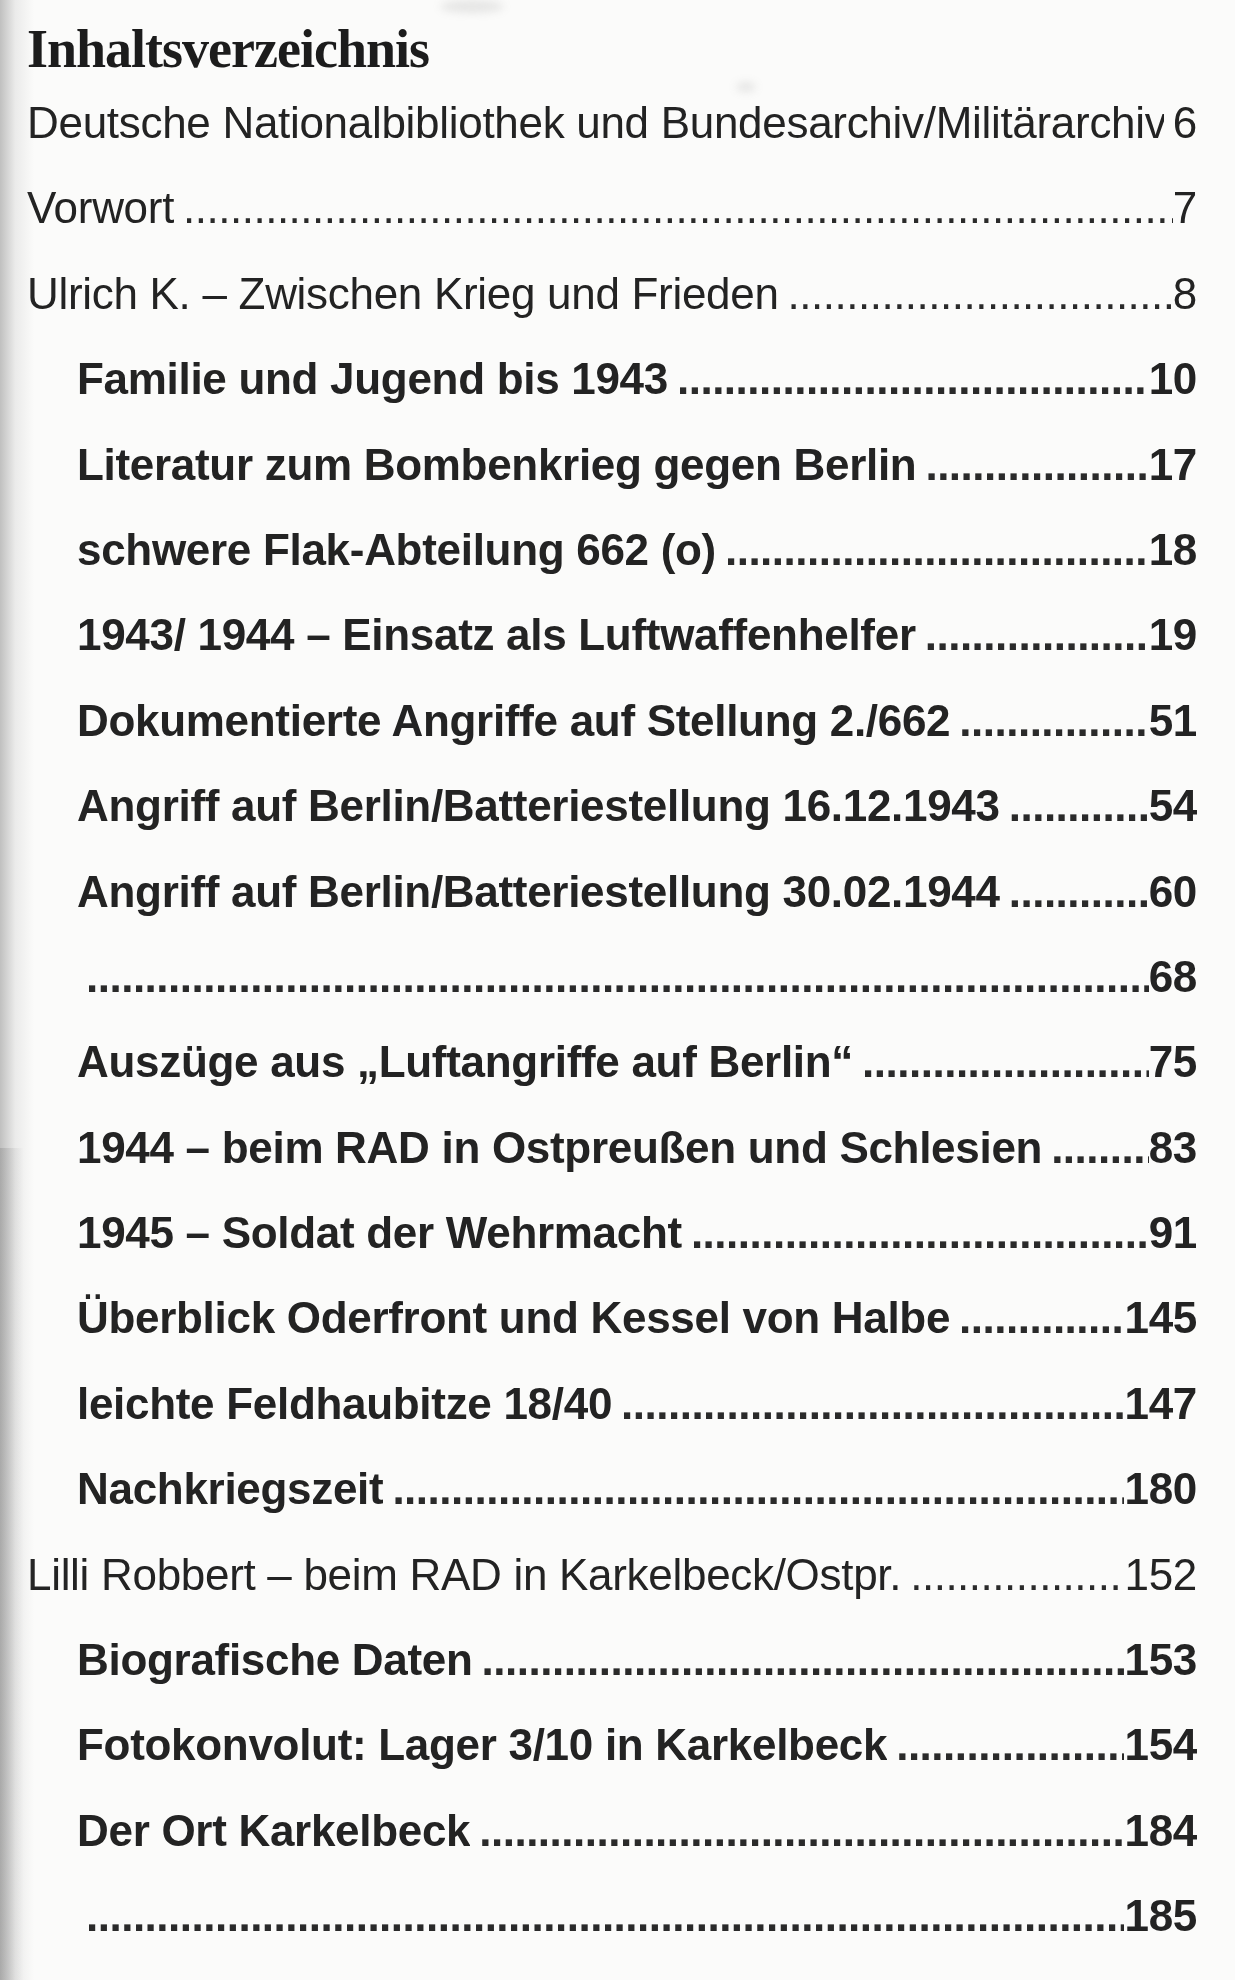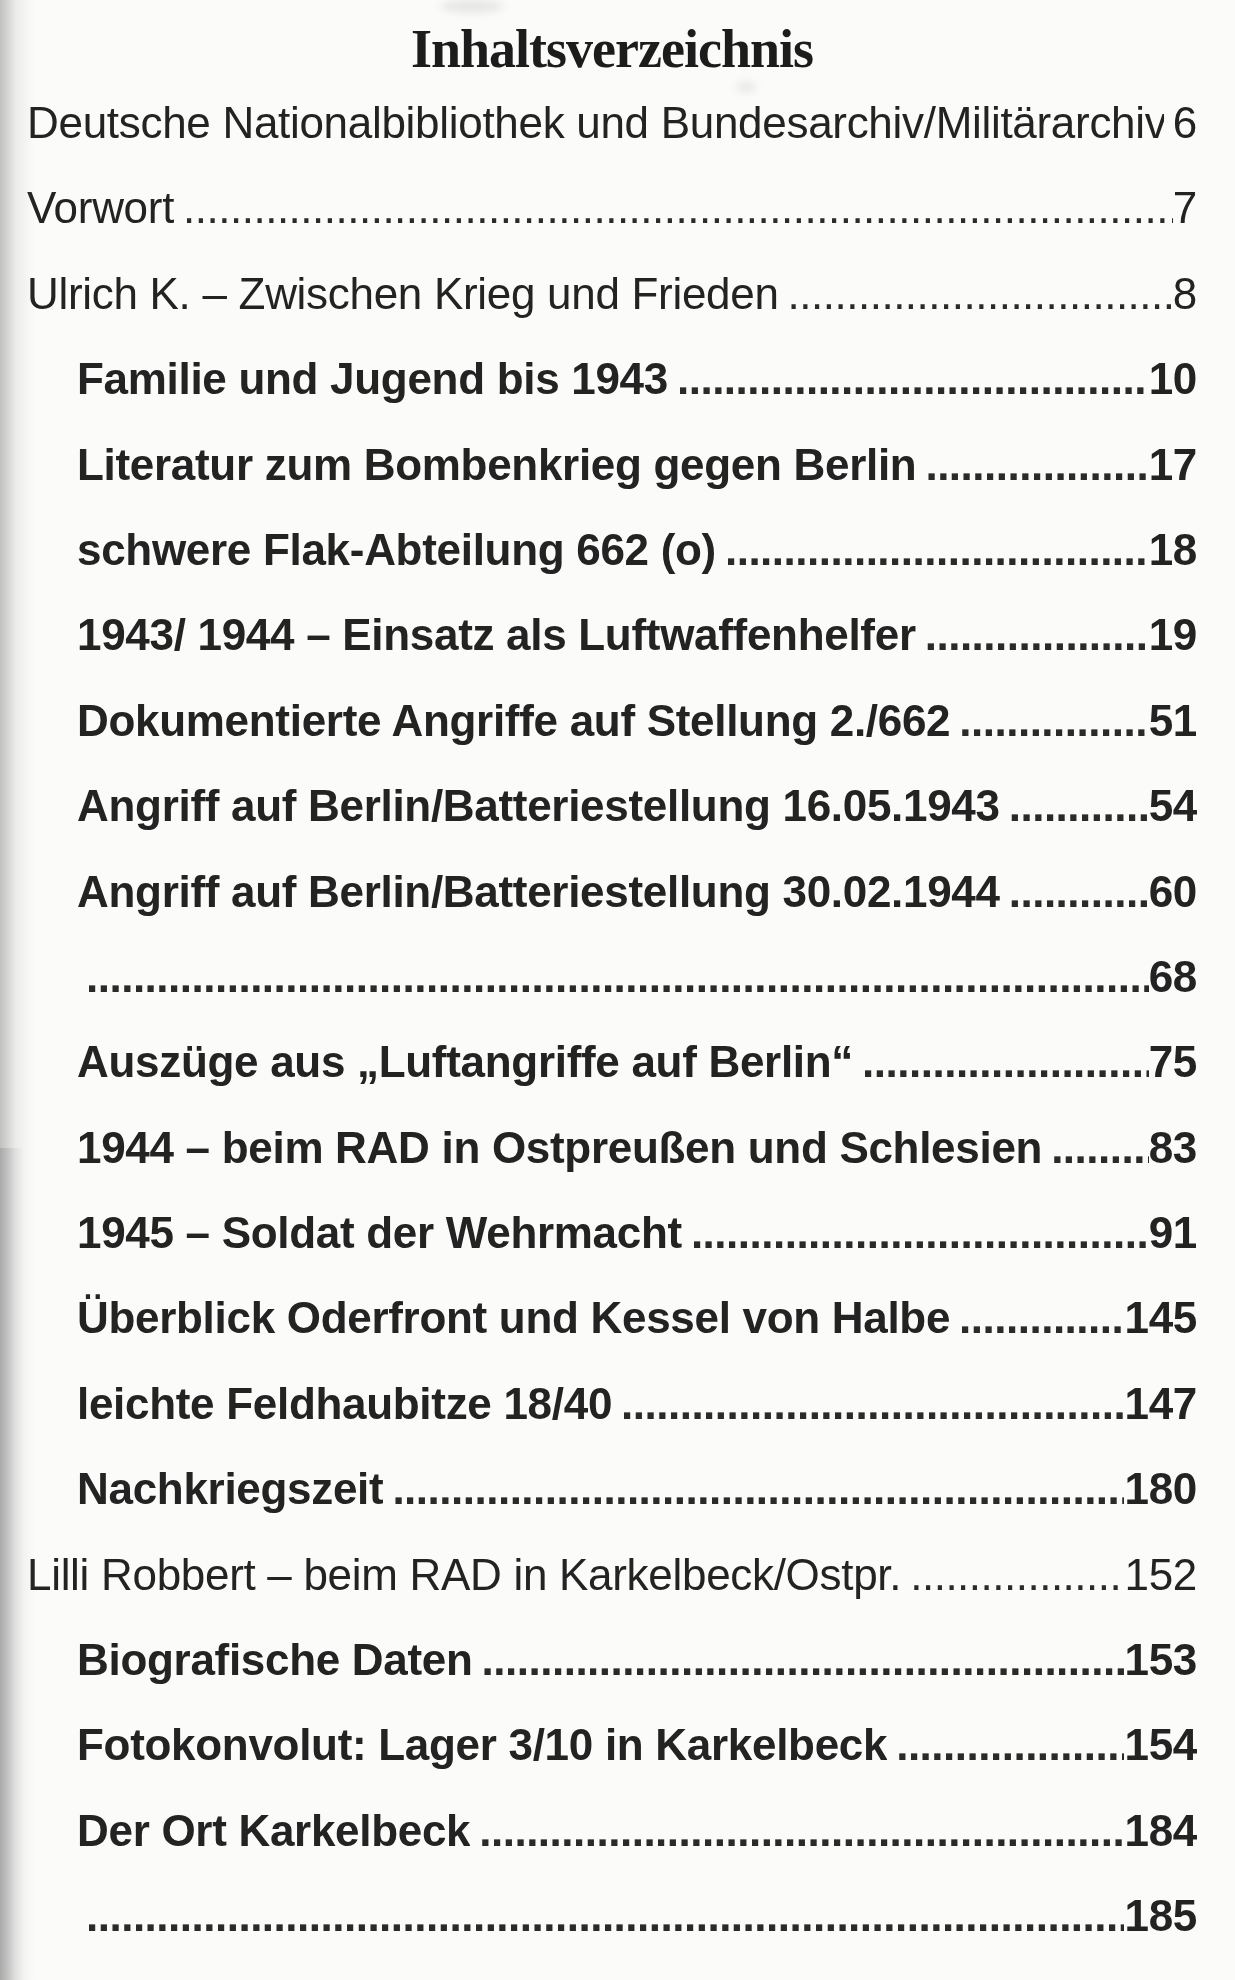--- a/index.html
+++ b/index.html
@@ -9,21 +9,20 @@
     background: #fbfbfa;
     overflow: hidden;
     font-family: "Liberation Sans", sans-serif;
   }
   .page {
     position: relative;
     width: 100%;
     height: 100%;
     box-sizing: border-box;
     padding: 20px 38px 8px 27px;
-    text-align: center;
   }
   
   .scan-edge {
     position: absolute;
     left: 0; top: 0;
     height: 100%;
     width: 34px;
     background: linear-gradient(to right,
       rgba(110,110,110,0.42),
       rgba(170,170,170,0.20) 45%,
@@ -143,21 +142,21 @@
       <span class="row-label">1943/ 1944 – Einsatz als Luftwaffenhelfer</span>
       <span class="row-dots" aria-hidden="true">..................................................................................................................................</span>
       <span class="row-page">19</span>
     </div>
       <div class="toc-row level-2">
       <span class="row-label">Dokumentierte Angriffe auf Stellung 2./662</span>
       <span class="row-dots" aria-hidden="true">..................................................................................................................................</span>
       <span class="row-page">51</span>
     </div>
       <div class="toc-row level-2">
-      <span class="row-label">Angriff auf Berlin/Batteriestellung 16.05.1943</span>
+      <span class="row-label">Angriff auf Berlin/Batteriestellung 16.12.1943</span>
       <span class="row-dots" aria-hidden="true">..................................................................................................................................</span>
       <span class="row-page">54</span>
     </div>
       <div class="toc-row level-2">
       <span class="row-label">Angriff auf Berlin/Batteriestellung 30.02.1944</span>
       <span class="row-dots" aria-hidden="true">..................................................................................................................................</span>
       <span class="row-page">60</span>
     </div>
       <div class="toc-row level-2">
       <span class="row-dots" aria-hidden="true">..................................................................................................................................</span>

